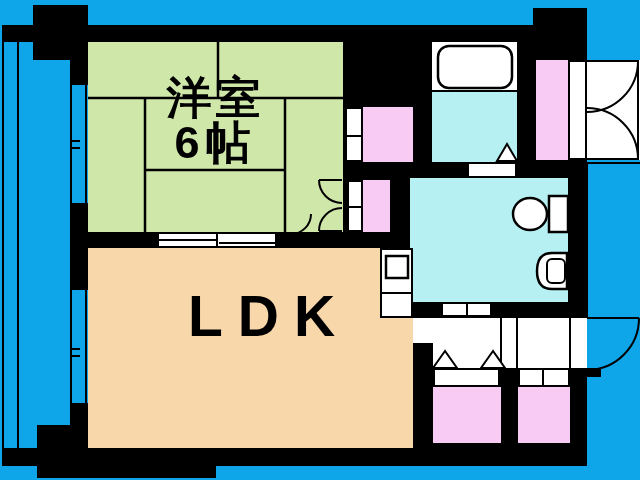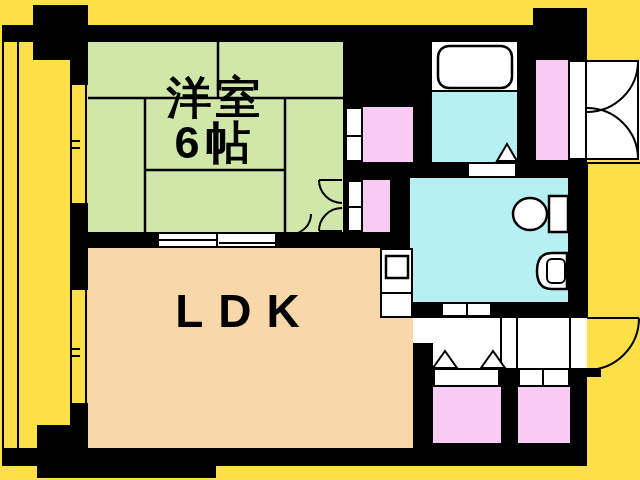--- a/index.html
+++ b/index.html
@@ -1,27 +1,27 @@
 <!DOCTYPE html>
 <html><head>
 <meta charset="utf-8">
 <style>
   html,body{margin:0;padding:0;background:#fff;}
-  #plan{position:relative;width:640px;height:480px;background:#fde047;overflow:hidden;
+  #plan{position:relative;width:640px;height:480px;background:#0ea5e9;overflow:hidden;
         font-family:"Liberation Sans", sans-serif;}
   .b{position:absolute;background:#000;}          
   .r{position:absolute;}                          
   .wbox{position:absolute;background:#fff;box-sizing:border-box;border:2px solid #000;}
   .wplain{position:absolute;background:#fff;}
   svg.ov{position:absolute;left:0;top:0;z-index:30;}
   .lbl{position:absolute;z-index:40;color:#000;font-weight:bold;text-align:center;
        white-space:nowrap;line-height:1;}
   .l-room1a{left:88px;top:75px;width:255px;font-size:45px;letter-spacing:4px;}
   .l-room1b{left:88px;top:120px;width:255px;font-size:45px;letter-spacing:6px;}
-  .l-room2a{left:80px;top:288px;width:330px;font-size:46px;letter-spacing:15px;}
+  .l-room2a{left:104px;top:288px;width:330px;font-size:57px;letter-spacing:15px;}
   .l-room2b{left:88px;top:344px;width:330px;font-size:45px;letter-spacing:12px;}
 </style>
 </head>
 <body>
 
 <div id="plan">
 
   <div class="b" style="left:2px;top:25px;width:531px;height:17px;"></div>
   <div class="b" style="left:33px;top:5px;width:55px;height:55px;"></div>
   <div class="b" style="left:533px;top:8px;width:54px;height:52px;"></div>

